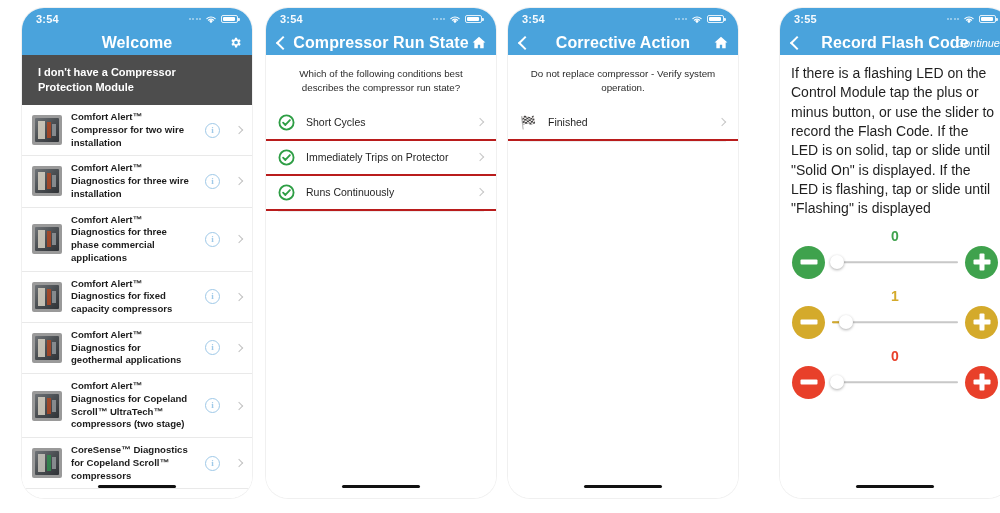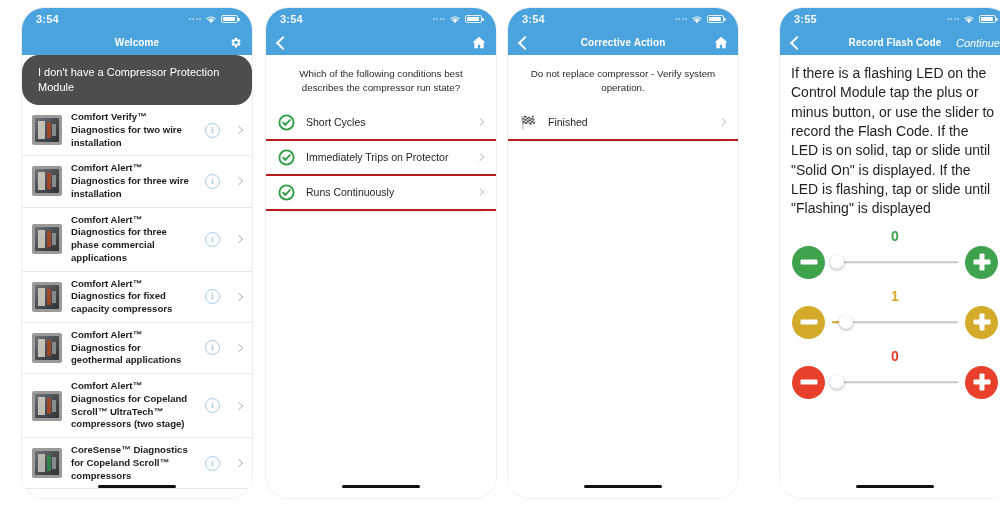--- a/index.html
+++ b/index.html
@@ -40,36 +40,36 @@
   .batt::after{content:"";position:absolute;right:-2.5px;top:2px;width:1.5px;height:3px;background:rgba(255,255,255,.85);border-radius:0 1px 1px 0;}
   .batt i{position:absolute;left:1px;top:1px;bottom:1px;width:12px;background:#fff;border-radius:1px;}
 
   
   .navbar{
     height:25px;background:#4aa3dc;color:#fff;flex:0 0 auto;
     display:flex;align-items:center;position:relative;padding:0 10px;box-sizing:border-box;
   }
   .nav-title{
     position:absolute;left:0;right:0;text-align:center;
-    font-size:10px;font-weight:bold;letter-spacing:.1px;pointer-events:none;
+    font-size:16px;font-weight:bold;letter-spacing:.1px;pointer-events:none;
   }
   .nav-left,.nav-right{position:relative;z-index:2;display:flex;align-items:center;}
   .nav-right{margin-left:auto;}
   .chev-back{
     width:8px;height:8px;border-left:2px solid #fff;border-bottom:2px solid #fff;
     transform:rotate(45deg);margin-left:2px;
   }
   .gear svg,.home svg{display:block;}
   .nav-action{font-size:11px;color:#fff;font-style:italic;}
 
   
   .banner{
     background:#4d4d4d;color:#fff;flex:0 0 auto;
     padding:10px 22px 11px 16px;box-sizing:border-box;
-    font-size:11px;font-weight:normal;line-height:1.32;border-radius:17px;
+    font-size:11px;font-weight:bold;line-height:1.32;
   }
 
   
   .list{flex:1 1 auto;overflow:hidden;background:#fff;}
   .row{
     display:flex;align-items:center;gap:9px;
     padding:6px 8px 6px 10px;box-sizing:border-box;
     border-bottom:1px solid #e9e9e9;min-height:48px;
   }
   .thumb{
@@ -187,21 +187,21 @@
 
       <div class="list">
 
         <div class="row">
           <div class="thumb">
               <span class="t-body"></span>
               <span class="t-a"></span>
               <span class="t-b"></span>
               <span class="t-c"></span>
             </div>
-          <div class="row-text">Comfort Verify™ Diagnostics for two wire installation</div>
+          <div class="row-text">Comfort Alert™ Compressor for two wire installation</div>
           <div class="info-ic">i</div>
           <div class="chev"></div>
         </div>
 
         <div class="row">
           <div class="thumb">
               <span class="t-body"></span>
               <span class="t-a"></span>
               <span class="t-b"></span>
               <span class="t-c"></span>
@@ -299,20 +299,21 @@
           <span class="batt">
               <i></i>
             </span>
         </div>
       </div>
 
       <div class="navbar">
         <div class="nav-left">
           <span class="chev-back"></span>
         </div>
+        <div class="nav-title">Compressor Run State</div>
         <div class="nav-right">
           <span class="home">
             <svg width="14" height="13" viewBox="0 0 24 22" fill="#fff">
                 <path d="M12 1 L1 11 h3 v10 h6 v-6 h4 v6 h6 V11 h3 Z"></path>
               </svg>
           </span>
         </div>
       </div>
 
       <div class="question">Which of the following conditions best describes the compressor run state?</div>

